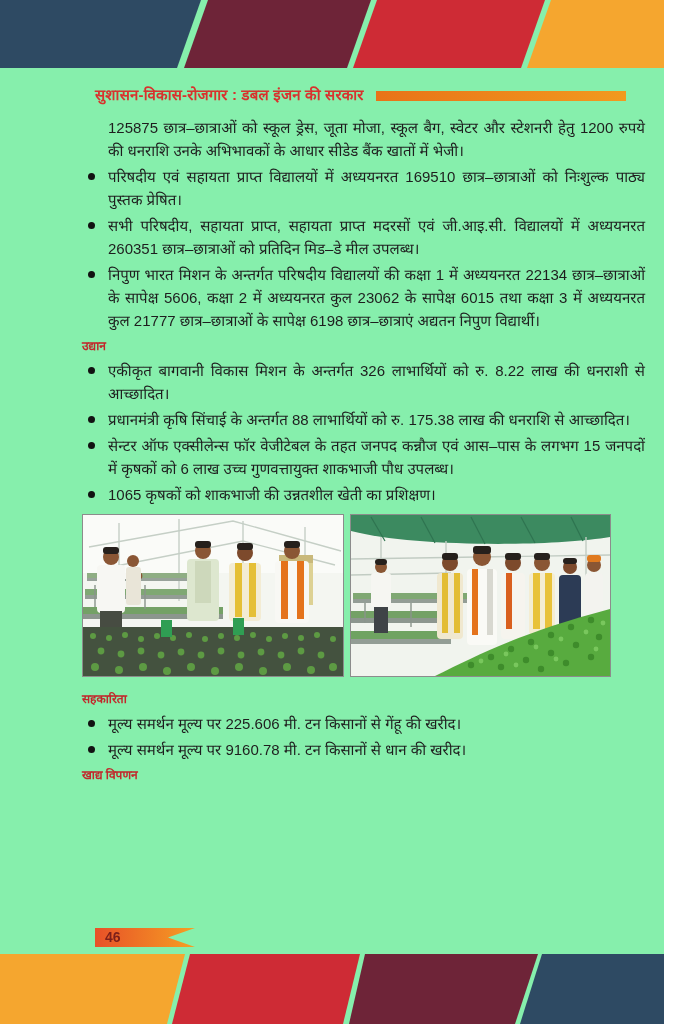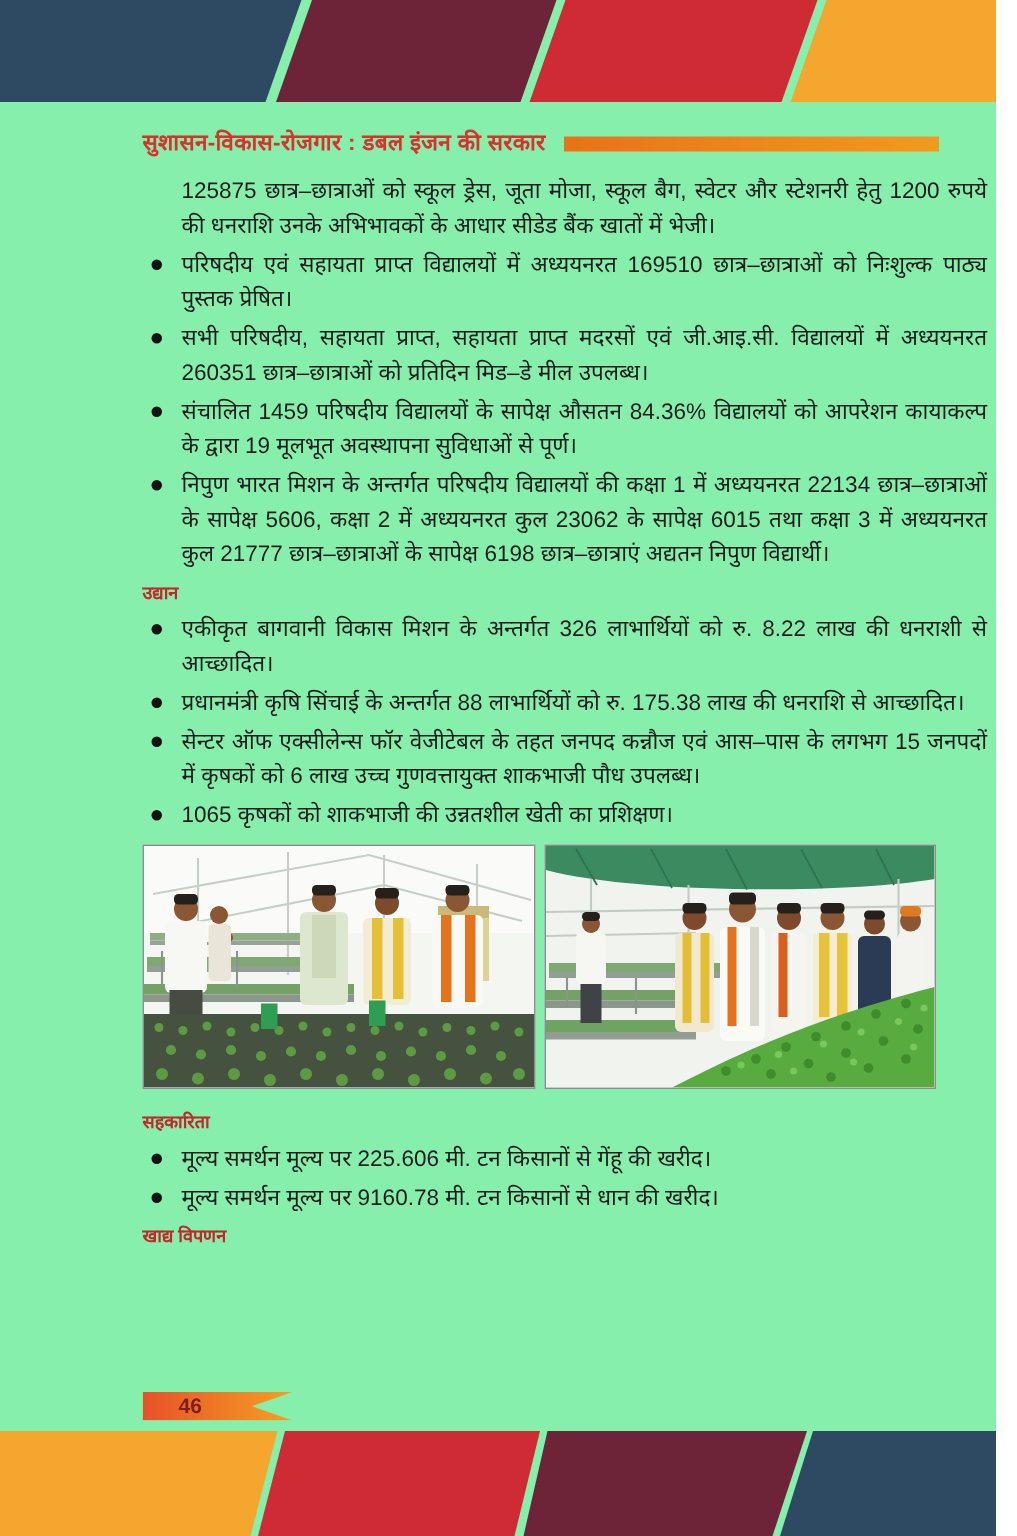--- a/index.html
+++ b/index.html
@@ -7,37 +7,37 @@
     position:relative;width:664px;height:1024px;overflow:hidden;background:#86efac;
     font-family:"Liberation Sans","DejaVu Sans",sans-serif;
   }
   .banner{position:absolute;left:0;display:block;}
   .banner.top{top:0;}
   .banner.bottom{bottom:0;}
   .header{position:absolute;top:84px;left:95px;display:flex;align-items:center;gap:12px;}
   .header-title{color:#d8322d;font-weight:700;font-size:15px;white-space:nowrap;letter-spacing:0.2px;}
   .header-bar{height:10px;width:250px;background:linear-gradient(90deg,#e87318,#f29a1f);margin-top:3px;}
   .content{
-    position:absolute;left:95px;top:116px;width:563px;
+    position:absolute;left:82px;top:116px;width:563px;
     font-size:15px;line-height:23px;color:#1e1e1e;text-align:justify;
   }
   .para{margin:0 0 3px 26px;}
   .bullet{display:flex;margin:0 0 3px 0;}
   .dot{flex:0 0 7px;width:7px;height:7px;border-radius:50%;background:#121212;margin:8px 13px 0 6px;}
   .btext{flex:1;}
   .heading{color:#c2272b;font-size:12px;font-weight:700;margin:4px 0 2px 0;line-height:21px;}
   .photos{display:flex;gap:6px;margin:8px 0 12px 0;}
   .photos figure{margin:0;border:1px solid #8c8c8c;line-height:0;background:#f4f6f1;}
   .ribbon{
     position:absolute;left:95px;top:928px;width:100px;height:19px;
     background:linear-gradient(90deg,#e85128,#f69f23);
     clip-path:polygon(0 0,100% 0,73% 50%,100% 100%,0 100%);
     display:flex;align-items:center;
   }
-  .ribbon .num{color:#7d1f1a;font-weight:700;font-size:14px;margin-left:24px;line-height:19px;}
+  .ribbon .num{color:#7d1f1a;font-weight:700;font-size:14px;margin-left:10px;line-height:19px;}
 </style>
 </head>
 <body>
 
 <div class="page">
 
   <svg class="banner top" width="678" height="68" viewBox="0 0 678 68">
     <polygon points="0,0 201,0 177,68 0,68" fill="#2E4A63"></polygon>
     <polygon points="208,0 371,0 347,68 184,68" fill="#6E2438"></polygon>
     <polygon points="377,0 545,0 521,68 353,68" fill="#CE2B35"></polygon>
@@ -53,24 +53,20 @@
 
     <p class="para">125875 छात्र–छात्राओं को स्कूल ड्रेस, जूता मोजा, स्कूल बैग, स्वेटर और स्टेशनरी हेतु 1200 रुपये की धनराशि उनके अभिभावकों के आधार सीडेड बैंक खातों में भेजी।</p>
 
     <div class="bullet">
       <span class="dot"></span>
       <span class="btext">परिषदीय एवं सहायता प्राप्त विद्यालयों में अध्ययनरत 169510 छात्र–छात्राओं को निःशुल्क पाठ्य पुस्तक प्रेषित।</span>
     </div>
     <div class="bullet">
       <span class="dot"></span>
       <span class="btext">सभी परिषदीय, सहायता प्राप्त, सहायता प्राप्त मदरसों एवं जी.आइ.सी. विद्यालयों में अध्ययनरत 260351 छात्र–छात्राओं को प्रतिदिन मिड–डे मील उपलब्ध।</span>
-    </div>
-    <div class="bullet">
-      <span class="dot"></span>
-      <span class="btext">संचालित 1459 परिषदीय विद्यालयों के सापेक्ष औसतन 84.36% विद्यालयों को आपरेशन कायाकल्प के द्वारा 19 मूलभूत अवस्थापना सुविधाओं से पूर्ण।</span>
     </div>
     <div class="bullet">
       <span class="dot"></span>
       <span class="btext">निपुण भारत मिशन के अन्तर्गत परिषदीय विद्यालयों की कक्षा 1 में अध्ययनरत 22134 छात्र–छात्राओं के सापेक्ष 5606, कक्षा 2 में अध्ययनरत कुल 23062 के सापेक्ष 6015 तथा कक्षा 3 में अध्ययनरत कुल 21777 छात्र–छात्राओं के सापेक्ष 6198 छात्र–छात्राएं अद्यतन निपुण विद्यार्थी।</span>
     </div>
 
     <h2 class="heading">उद्यान</h2>
 
     <div class="bullet">
       <span class="dot"></span>

